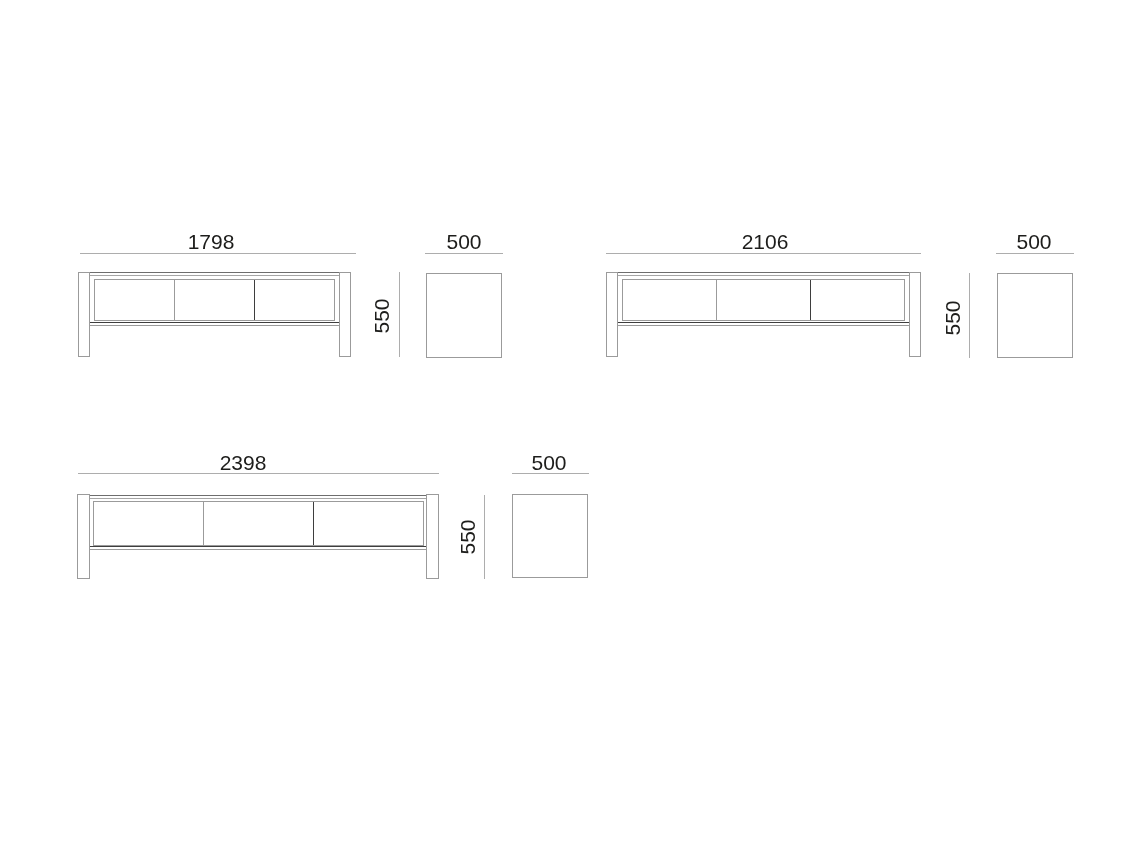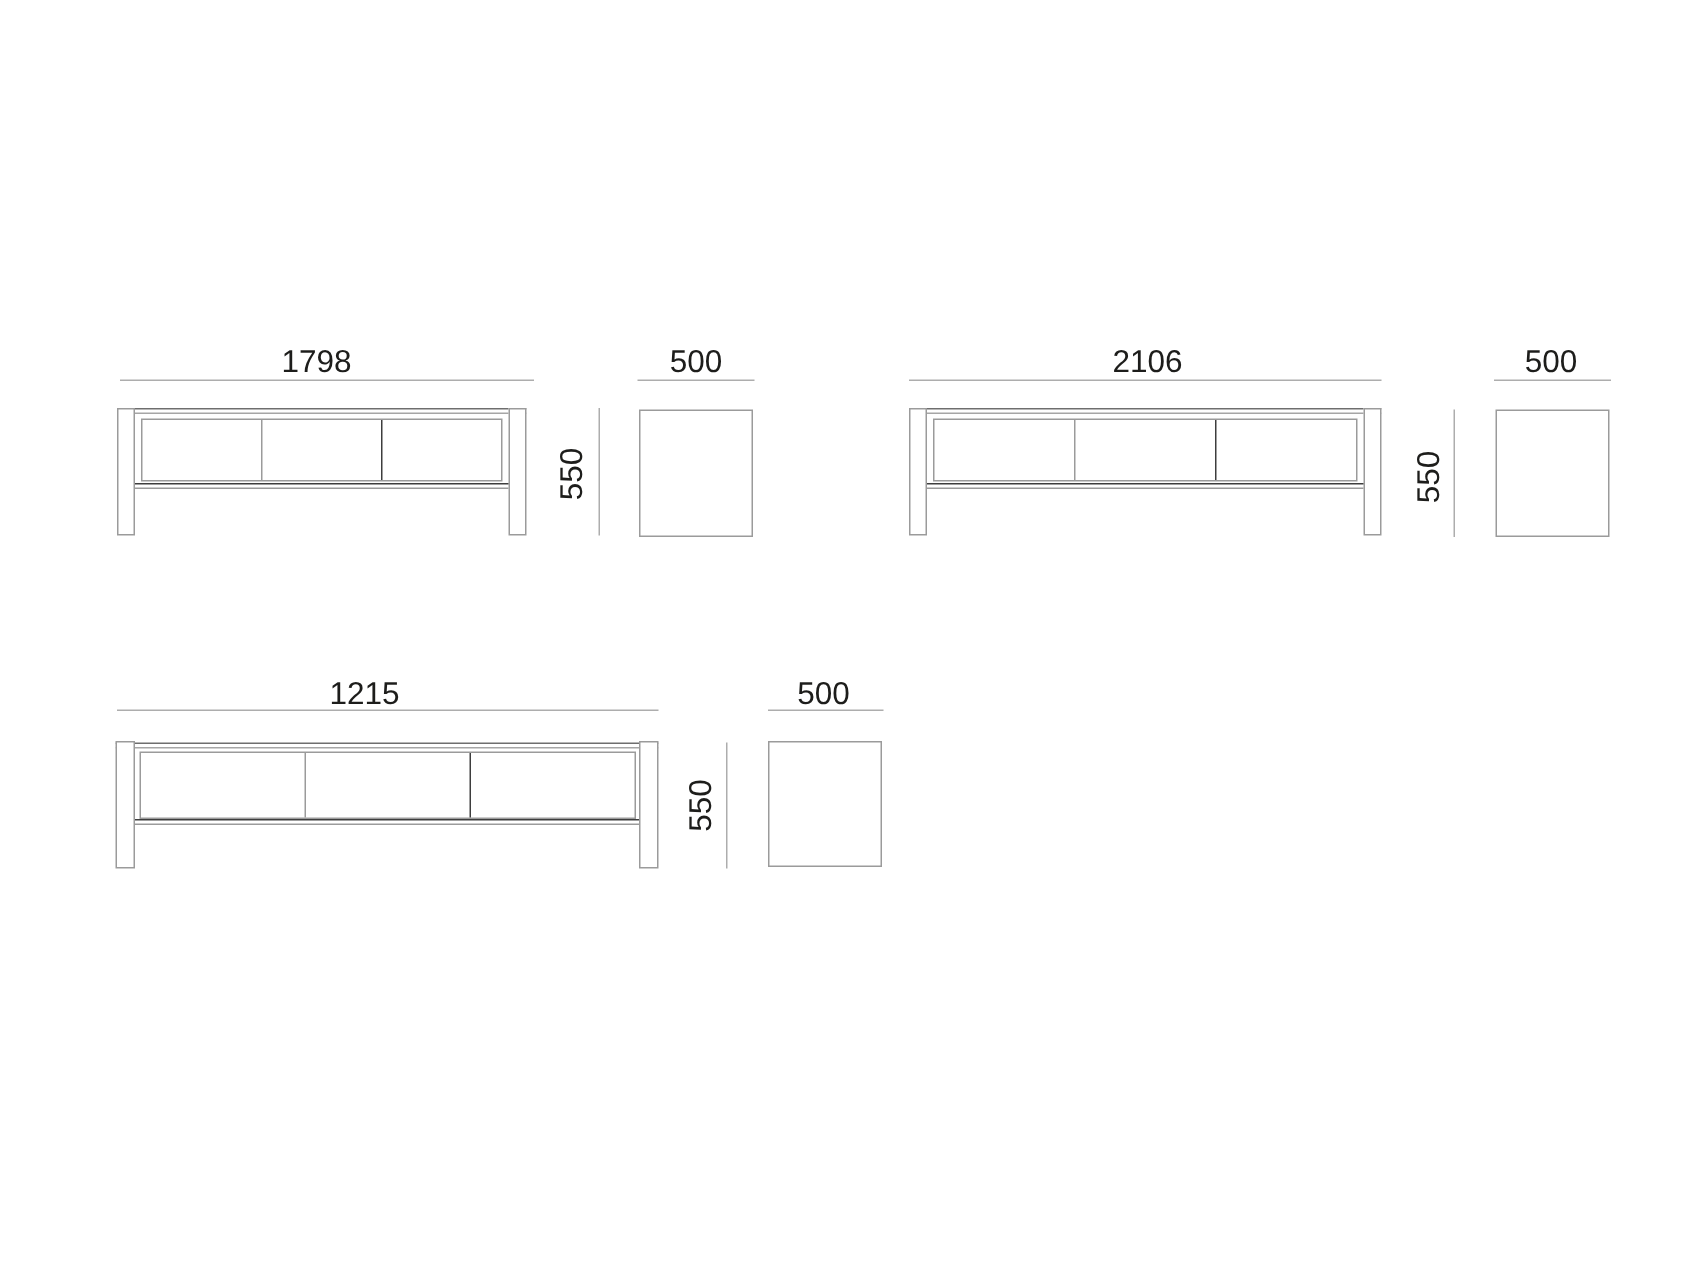--- a/index.html
+++ b/index.html
@@ -101,21 +101,21 @@
 
     <div class="abs dim-label rotated" style="left: 913px; top: 307px; width: 80px; height: 22px;">550</div>
     <div class="abs dim-line" style="left: 969px; top: 273px; width: 1px; height: 85px;"></div>
 
     <div class="abs dim-label" style="left: 974px; top: 231px; width: 120px; height: 22px;">500</div>
     <div class="abs dim-line" style="left: 996px; top: 253px; width: 78px; height: 1px;"></div>
     <div class="abs side-square" style="left: 997px; top: 273px; width: 76px; height: 85px;"></div>
   </div>
 
   <div>
-    <div class="abs dim-label" style="left: 183px; top: 452px; width: 120px; height: 22px;">1215</div>
+    <div class="abs dim-label" style="left: 183px; top: 452px; width: 120px; height: 22px;">2398</div>
     <div class="abs dim-line" style="left: 78px; top: 473px; width: 361px; height: 1px;"></div>
 
     <div class="abs top-band" style="left: 77px; top: 495px; width: 362px; height: 4px;"></div>
     <div class="abs leg" style="left: 77px; top: 494px; width: 13px; height: 85px;"></div>
     <div class="abs leg" style="left: 426px; top: 494px; width: 13px; height: 85px;"></div>
     <div class="abs drawer-box" style="left: 93px; top: 501px; width: 331px; height: 45px;">
       <div class="drawer-cell"></div>
       <div class="drawer-cell divider-light"></div>
       <div class="drawer-cell divider-dark"></div>
     </div>

